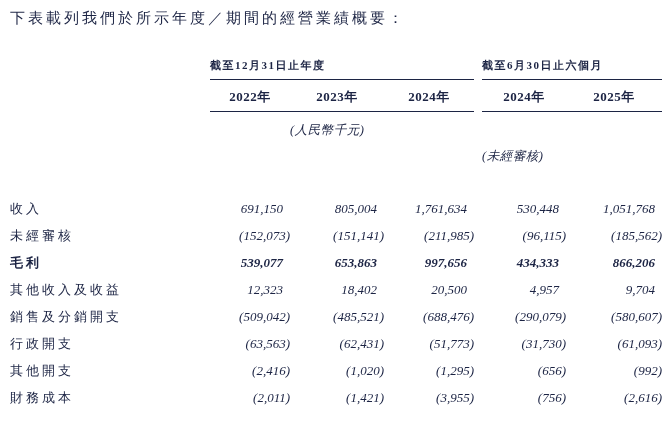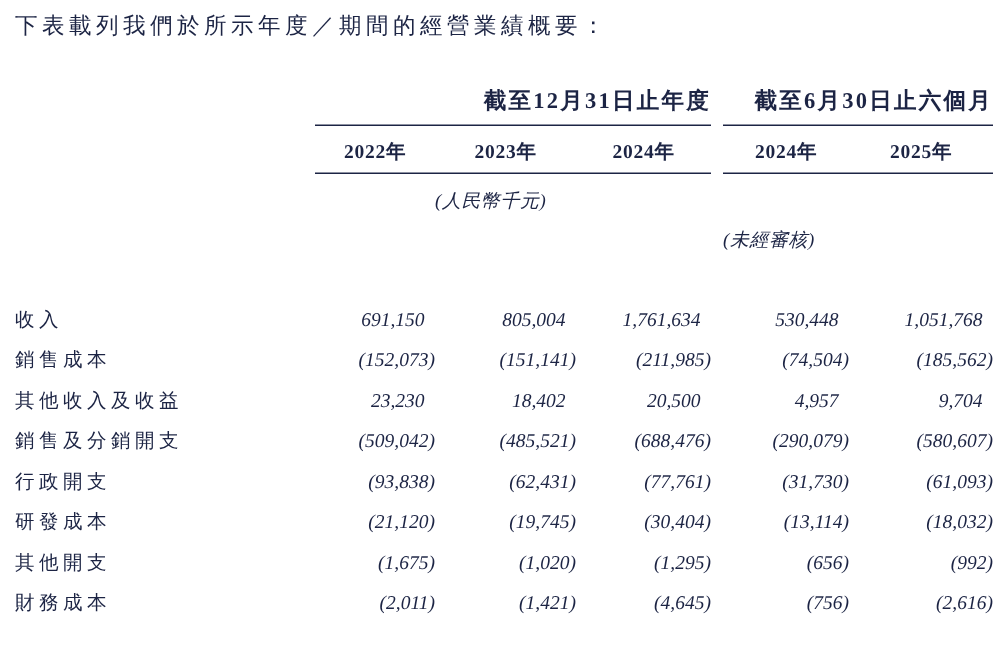--- a/index.html
+++ b/index.html
@@ -31,23 +31,23 @@
   col.c-2      { width: 94px;  }
   col.c-3      { width: 90px;  }
   col.c-gap    { width: 8px;   }
   col.c-4      { width: 84px;  }
   col.c-5      { width: 96px;  }
 
   th { font-weight: bold; padding: 0; }
   td { padding: 0; }
 
   th.group {
-    font-size: 15px;
+    font-size: 11px;
     letter-spacing: 1.5px;
-    text-align: right;
+    text-align: left;
     padding-bottom: 6px;
     border-bottom: 1.5px solid var(--ink, #1c2444);
     white-space: nowrap;
   }
   th.year {
     font-size: 13px;
     letter-spacing: 0.5px;
     text-align: center;
     padding: 8px 0 5px 0;
     border-bottom: 1.5px solid var(--ink, #1c2444);
@@ -130,77 +130,77 @@
         <tr>
           <td class="row-label">收入</td>
           <td class="num pos">691,150</td>
           <td class="num pos">805,004</td>
           <td class="num pos">1,761,634</td>
           <td></td>
           <td class="num pos">530,448</td>
           <td class="num pos">1,051,768</td>
         </tr>
         <tr>
-          <td class="row-label">銷售成本</td>
+          <td class="row-label">未經審核</td>
           <td class="num neg">(152,073)</td>
           <td class="num neg">(151,141)</td>
           <td class="num neg">(211,985)</td>
           <td></td>
-          <td class="num neg">(74,504)</td>
+          <td class="num neg">(96,115)</td>
           <td class="num neg">(185,562)</td>
         </tr>
+        <tr class="bold">
+          <td class="row-label">毛利</td>
+          <td class="num pos">539,077</td>
+          <td class="num pos">653,863</td>
+          <td class="num pos">997,656</td>
+          <td></td>
+          <td class="num pos">434,333</td>
+          <td class="num pos">866,206</td>
+        </tr>
         <tr>
           <td class="row-label">其他收入及收益</td>
-          <td class="num pos">23,230</td>
+          <td class="num pos">12,323</td>
           <td class="num pos">18,402</td>
           <td class="num pos">20,500</td>
           <td></td>
           <td class="num pos">4,957</td>
           <td class="num pos">9,704</td>
         </tr>
         <tr>
           <td class="row-label">銷售及分銷開支</td>
           <td class="num neg">(509,042)</td>
           <td class="num neg">(485,521)</td>
           <td class="num neg">(688,476)</td>
           <td></td>
           <td class="num neg">(290,079)</td>
           <td class="num neg">(580,607)</td>
         </tr>
         <tr>
           <td class="row-label">行政開支</td>
-          <td class="num neg">(93,838)</td>
+          <td class="num neg">(63,563)</td>
           <td class="num neg">(62,431)</td>
-          <td class="num neg">(77,761)</td>
+          <td class="num neg">(51,773)</td>
           <td></td>
           <td class="num neg">(31,730)</td>
           <td class="num neg">(61,093)</td>
         </tr>
         <tr>
-          <td class="row-label">研發成本</td>
-          <td class="num neg">(21,120)</td>
-          <td class="num neg">(19,745)</td>
-          <td class="num neg">(30,404)</td>
-          <td></td>
-          <td class="num neg">(13,114)</td>
-          <td class="num neg">(18,032)</td>
-        </tr>
-        <tr>
           <td class="row-label">其他開支</td>
-          <td class="num neg">(1,675)</td>
+          <td class="num neg">(2,416)</td>
           <td class="num neg">(1,020)</td>
           <td class="num neg">(1,295)</td>
           <td></td>
           <td class="num neg">(656)</td>
           <td class="num neg">(992)</td>
         </tr>
         <tr>
           <td class="row-label">財務成本</td>
           <td class="num neg">(2,011)</td>
           <td class="num neg">(1,421)</td>
-          <td class="num neg">(4,645)</td>
+          <td class="num neg">(3,955)</td>
           <td></td>
           <td class="num neg">(756)</td>
           <td class="num neg">(2,616)</td>
         </tr>
       </tbody>
   </table>
 </div>
 
 </body></html>

